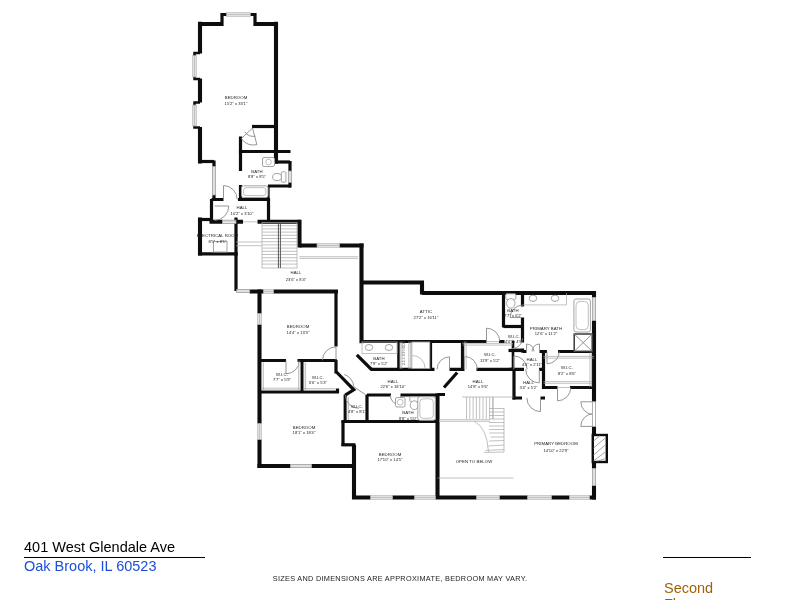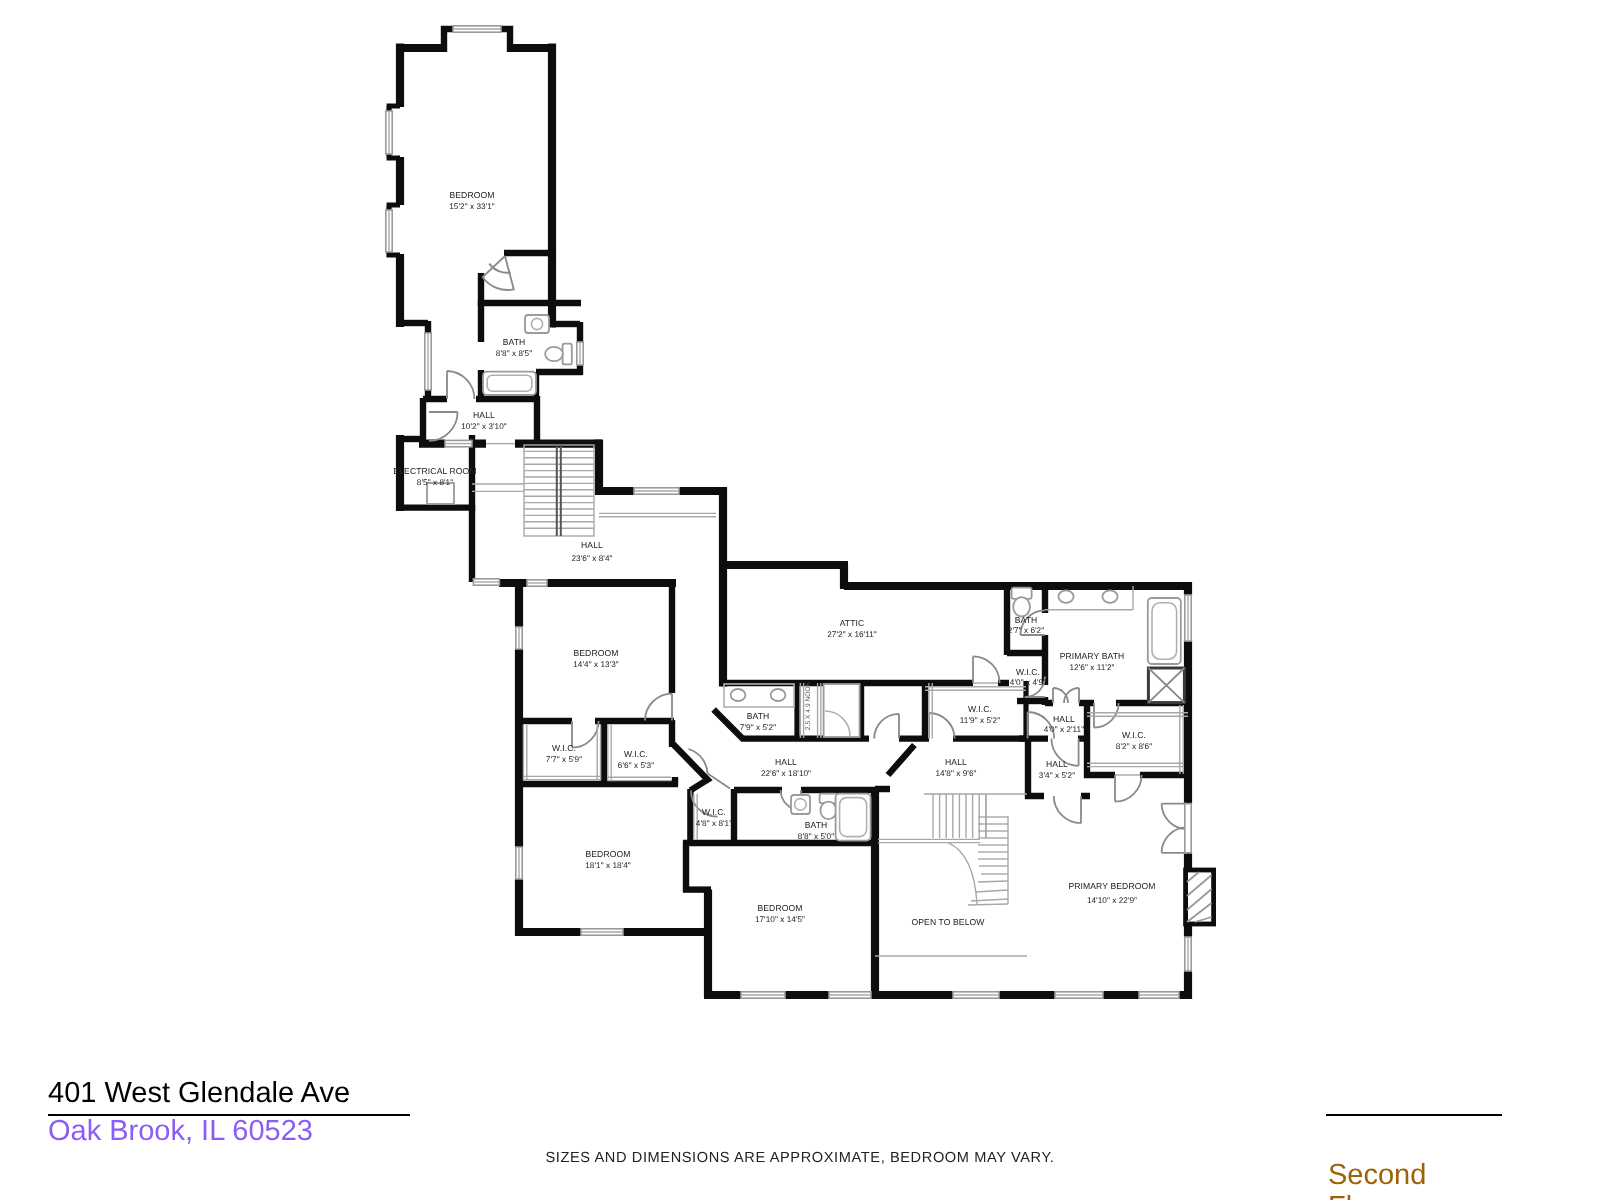--- a/index.html
+++ b/index.html
@@ -459,20 +459,20 @@
 <text class="lbl2" x="1112" y="903.0">14'10" x 22'9"</text>
 
 <text class="lbl2" x="810" y="706" transform="rotate(-90 810 706)" style="font-size:6.6px;fill:#555">2.5 X 4.9 NOOK</text>
 </g>
 </svg>
 
 <div style="position:absolute;left:24px;top:539px;font-size:14.5px;color:#000;">401 West Glendale Ave</div>
 
 <div style="position:absolute;left:24px;top:557px;width:181px;border-top:1.4px solid #000;"></div>
 
-<div style="position:absolute;left:24px;top:558px;font-size:14.5px;color:#8b5cf6;">Oak Brook, IL 60523</div>
+<div style="position:absolute;left:24px;top:558px;font-size:14.5px;color:#1d4ed8;">Oak Brook, IL 60523</div>
 
 <div style="position:absolute;left:664px;top:539px;font-size:14.5px;color:#a16207;margin-top:41px;">Second Floor</div>
 
 <div style="position:absolute;left:663px;top:557px;width:88px;border-top:1.4px solid #000;"></div>
 
 <div style="position:absolute;left:0;top:574px;width:800px;text-align:center;font-size:7.3px;letter-spacing:0.3px;color:#222;">SIZES AND DIMENSIONS ARE APPROXIMATE, BEDROOM MAY VARY.</div>
 </div>
 
 </body></html>

